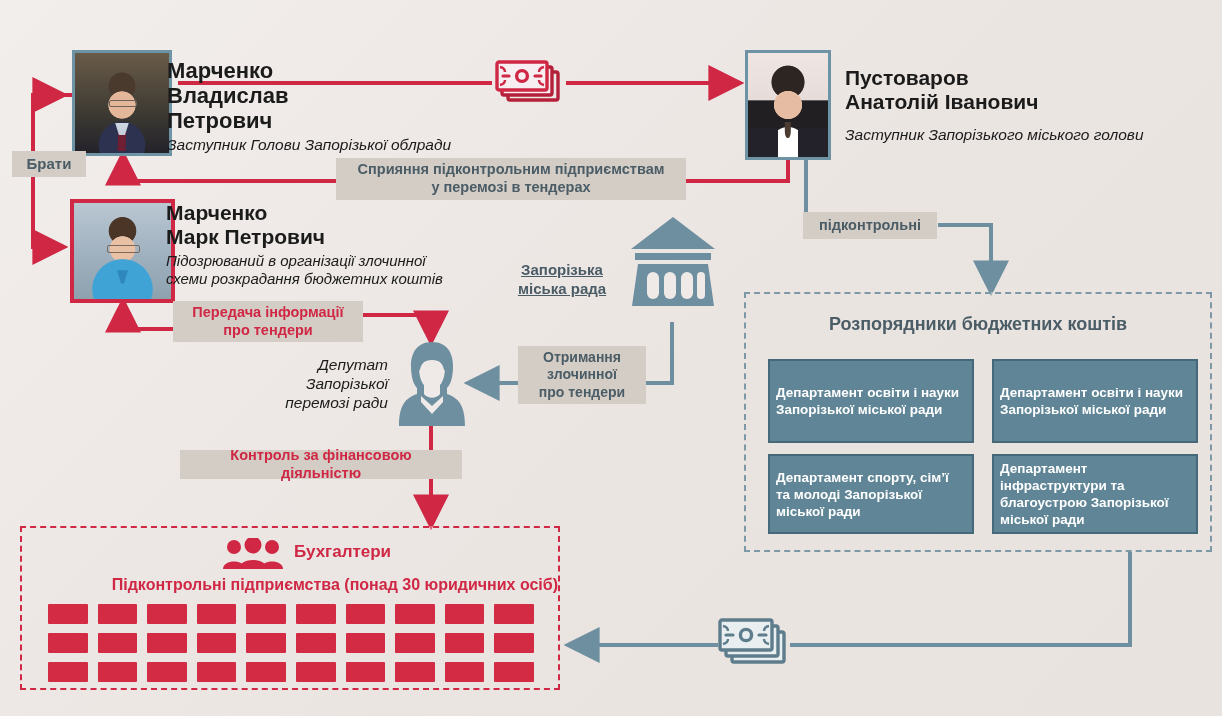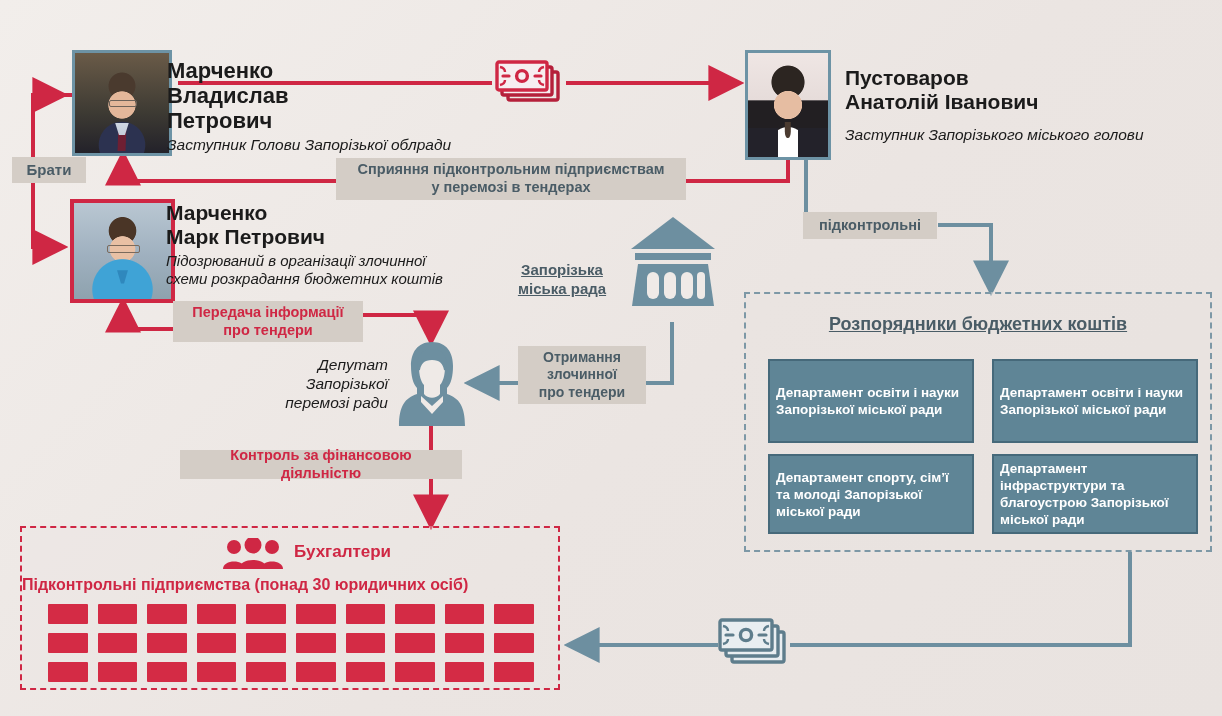--- a/index.html
+++ b/index.html
@@ -56,21 +56,21 @@
     display:flex;align-items:center;justify-content:center;text-align:left;
     padding:4px 6px;
   }
 
   
   #firms{position:absolute;display:grid;grid-template-columns:repeat(10,1fr);
          grid-auto-rows:20px;gap:9px 10px;}
   .firm{background:#d42b45;border-radius:1px;}
 
   .bh-title{position:absolute;font-weight:bold;color:#cf2744;}
-  .ent-title{position:absolute;font-weight:bold;color:#cf2744;text-align:left;width:100%;}
+  .ent-title{position:absolute;font-weight:bold;color:#cf2744;text-align:right;width:100%;}
 
   .councillabel{position:absolute;color:#4a5c66;font-weight:bold;font-size:15px;
                 line-height:1.25;text-align:center;text-decoration:underline;}
   .deputylabel{position:absolute;color:#1b1b1b;font-style:italic;font-weight:normal;
                font-size:15.5px;line-height:1.24;text-align:right;}
 </style>
 </head>
 <body>
 
 <div id="stage">
@@ -158,21 +158,21 @@
       <div style="position:absolute;left:30%;top:70%;width:40%;height:30%;background:#2f88bd;clip-path:polygon(36% 0,64% 0,54% 46%,46% 46%);"></div>
     </div>
   </div>
   <div class="pname" style="left:166px;top:201px;font-size:21px;width:330px;">
     <span>Марченко</span><br>
     <span>Марк Петрович</span>
     <span class="prole" style="font-size:15px;margin-top:3px;">Підозрюваний в організації злочинної</span>
     <span class="prole" style="font-size:15px;">схеми розкрадання бюджетних коштів</span>
   </div>
 
-  <div class="chip gray-txt" style="left:12px;top:157px;width:74px;height:26px;font-size:15px;">
+  <div class="chip gray-txt" style="left:12px;top:151px;width:74px;height:26px;font-size:15px;">
     <span>Брати</span>
   </div>
 
   <div class="abs" style="left:492px;top:58px;width:74px;height:50px;">
     <svg viewBox="0 0 74 50" width="74" height="50">
       <rect x="16" y="14" width="50" height="28" rx="2" fill="none" stroke="#b51f3a" stroke-width="3.4"></rect>
       <rect x="10" y="9" width="50" height="28" rx="2" fill="#f6eef0" stroke="#b51f3a" stroke-width="3.4"></rect>
       <rect x="5" y="4" width="50" height="28" rx="2" fill="#f6eef0" stroke="#cf2744" stroke-width="3.4"></rect>
       <circle cx="30" cy="18" r="5.4" fill="none" stroke="#cf2744" stroke-width="3.4"></circle>
       <path d="M11,18 h6 M43,18 h6" stroke="#cf2744" stroke-width="3.2" stroke-linecap="round"></path>
@@ -228,21 +228,21 @@
     <span>Отримання</span>
     <span>злочинної</span>
     <span>про тендери</span>
   </div>
 
   <div class="chip red-txt" style="left:180px;top:450px;width:282px;height:29px;font-size:14.5px;">
     <span>Контроль за фінансовою діяльністю</span>
   </div>
 
   <div class="panel-blue" style="left:744px;top:292px;width:468px;height:260px;">
-    <div class="panel-title" style="top:20px;font-size:18px;text-decoration:underline;">Розпорядники бюджетних коштів</div>
+    <div class="panel-title" style="top:20px;font-size:18px;">Розпорядники бюджетних коштів</div>
     <div class="dept" style="left:22px;top:65px;width:206px;height:84px;">Департамент освіти і науки Запорізької міської ради</div>
     <div class="dept" style="left:246px;top:65px;width:206px;height:84px;">Департамент освіти і науки Запорізької міської ради</div>
     <div class="dept" style="left:22px;top:160px;width:206px;height:80px;">Департамент спорту, сім’ї та молоді Запорізької міської ради</div>
     <div class="dept" style="left:246px;top:160px;width:206px;height:80px;">Департамент інфраструктури та благоустрою Запорізької міської ради</div>
   </div>
 
   <div class="abs" style="left:714px;top:616px;width:80px;height:56px;">
     <svg viewBox="0 0 80 56" width="80" height="56">
       <rect x="18" y="16" width="52" height="30" rx="2" fill="#e9eef1" stroke="#5e7d8c" stroke-width="3.4"></rect>
       <rect x="12" y="10" width="52" height="30" rx="2" fill="#e9eef1" stroke="#5e7d8c" stroke-width="3.4"></rect>

